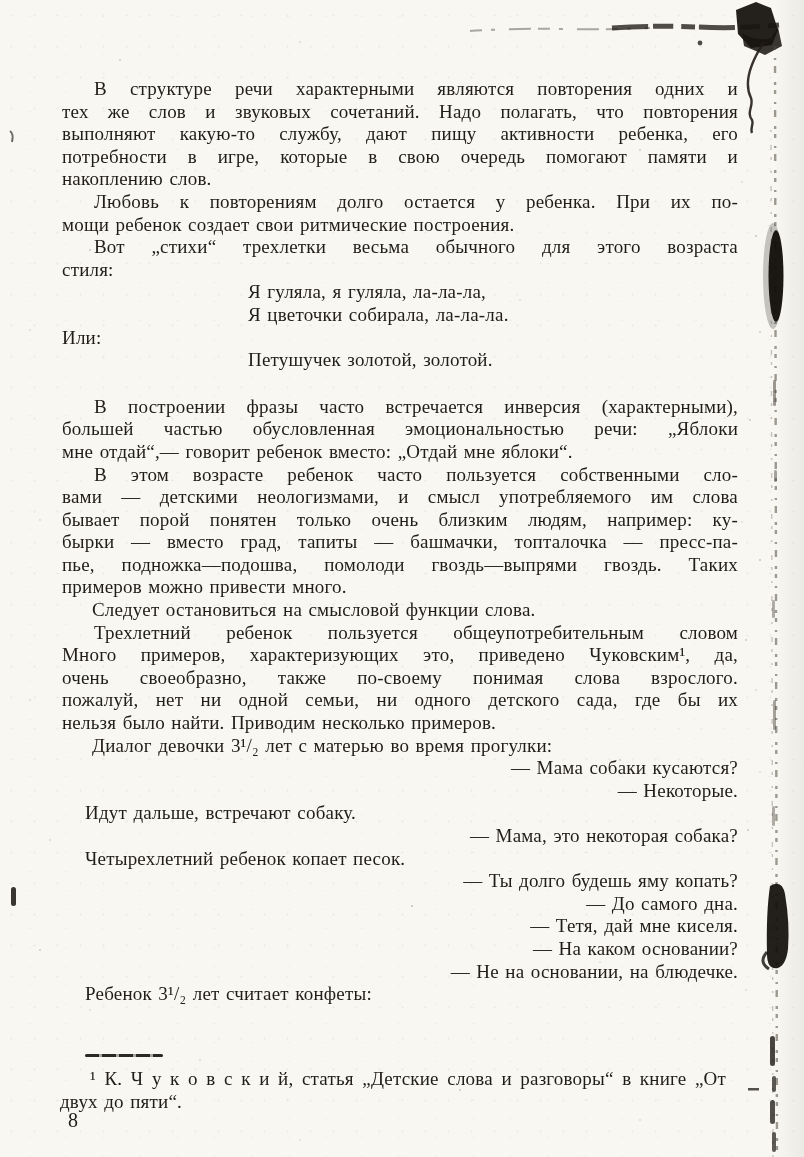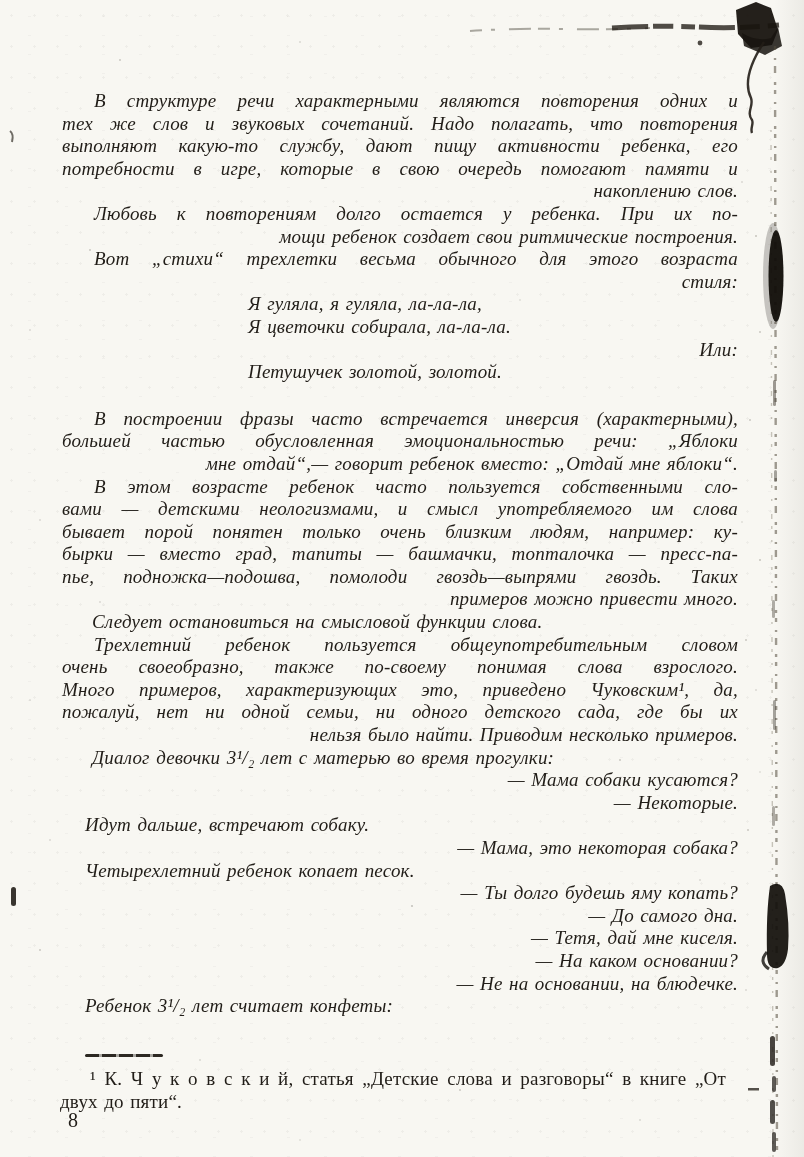--- a/index.html
+++ b/index.html
@@ -20,28 +20,28 @@
     background-size:23px 31px, 37px 19px;
     background-position:0 0, 11px 7px;
   }
   
   .page::after{
     content:"";position:absolute;top:0;right:0;width:30px;height:100%;pointer-events:none;
     background:linear-gradient(to right, rgba(40,34,26,0) 0%, rgba(40,34,26,0.06) 100%);
   }
   .artifacts{position:absolute;inset:0;pointer-events:none;}
 
-  .text-block{position:absolute;left:62px;top:90px;width:676px;font-style:italic;}
+  .text-block{position:absolute;left:62px;top:78px;width:676px;}
   .line{
     font-size:19px;line-height:22.6px;letter-spacing:0.2px;
     word-spacing:1.5px;
   }
   .pj{text-align:justify;text-align-last:justify;text-indent:32px;}
   .jc{text-align:justify;text-align-last:justify;}
-  .lc{text-align:right;}
+  .lc{text-align:left;}
   .pl{text-align:left;text-indent:30px;}
   .dash{text-align:right;text-indent:27px;}
   .narr{text-align:left;text-indent:23px;}
   .verse{text-align:left;text-indent:186px;}
   .gap{margin-top:24px;}
 
   .fn-rule{
     position:absolute;left:85px;top:1054px;width:78px;height:3px;
     background:repeating-linear-gradient(to right,#2c2822 0 14px, rgba(44,40,34,0.4) 14px 17px);
     border-radius:2px;
@@ -156,22 +156,22 @@
       <div class="line jc">большей частью обусловленная эмоциональностью речи: „Яблоки</div>
       <div class="line lc">мне отдай“,— говорит ребенок вместо: „Отдай мне яблоки“.</div>
       <div class="line pj">В этом возрасте ребенок часто пользуется собственными сло-</div>
       <div class="line jc">вами — детскими неологизмами, и смысл употребляемого им слова</div>
       <div class="line jc">бывает порой понятен только очень близким людям, например: ку-</div>
       <div class="line jc">бырки — вместо град, тапиты — башмачки, топталочка — пресс-па-</div>
       <div class="line jc">пье, подножка—подошва, помолоди гвоздь—выпрями гвоздь. Таких</div>
       <div class="line lc">примеров можно привести много.</div>
       <div class="line pl">Следует остановиться на смысловой функции слова.</div>
       <div class="line pj">Трехлетний ребенок пользуется общеупотребительным словом</div>
+      <div class="line jc">Много примеров, характеризующих это, приведено Чуковским¹, да,</div>
       <div class="line jc">очень своеобразно, также по-своему понимая слова взрослого.</div>
-      <div class="line jc">Много примеров, характеризующих это, приведено Чуковским¹, да,</div>
       <div class="line jc">пожалуй, нет ни одной семьи, ни одного детского сада, где бы их</div>
       <div class="line lc">нельзя было найти. Приводим несколько примеров.</div>
       <div class="line pl">Диалог девочки 3¹/₂ лет с матерью во время прогулки:</div>
       <div class="line dash">— Мама собаки кусаются?</div>
       <div class="line dash">— Некоторые.</div>
       <div class="line narr">Идут дальше, встречают собаку.</div>
       <div class="line dash">— Мама, это некоторая собака?</div>
       <div class="line narr">Четырехлетний ребенок копает песок.</div>
       <div class="line dash">— Ты долго будешь яму копать?</div>
       <div class="line dash">— До самого дна.</div>

